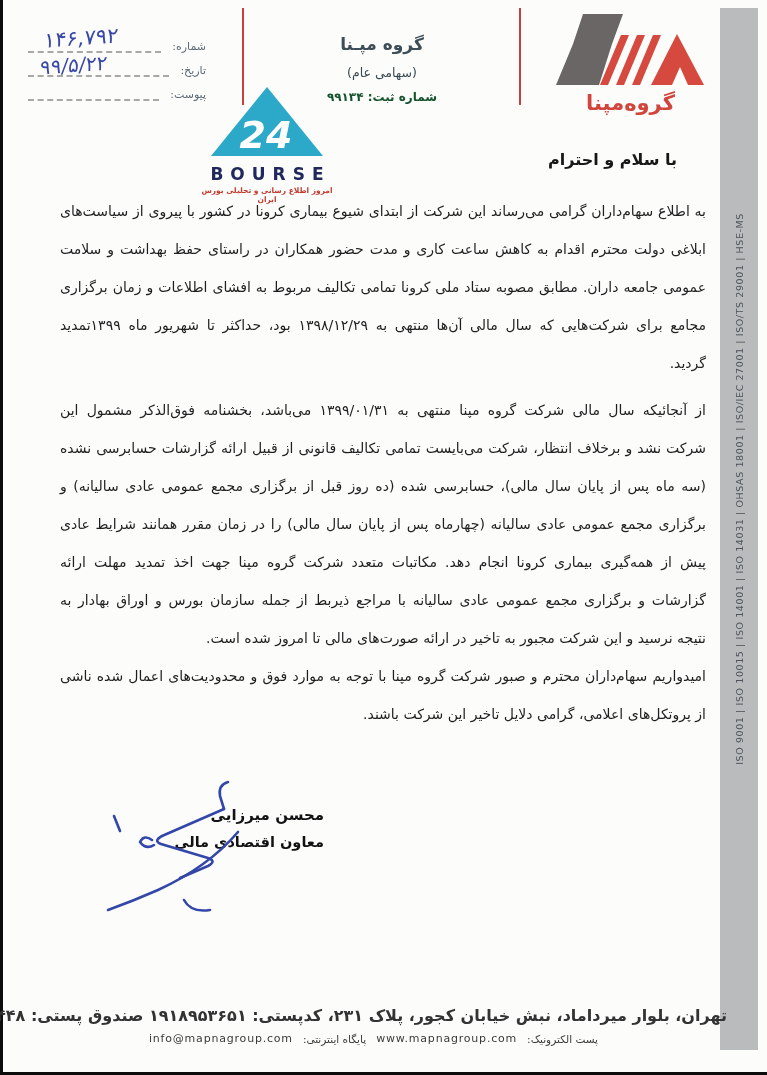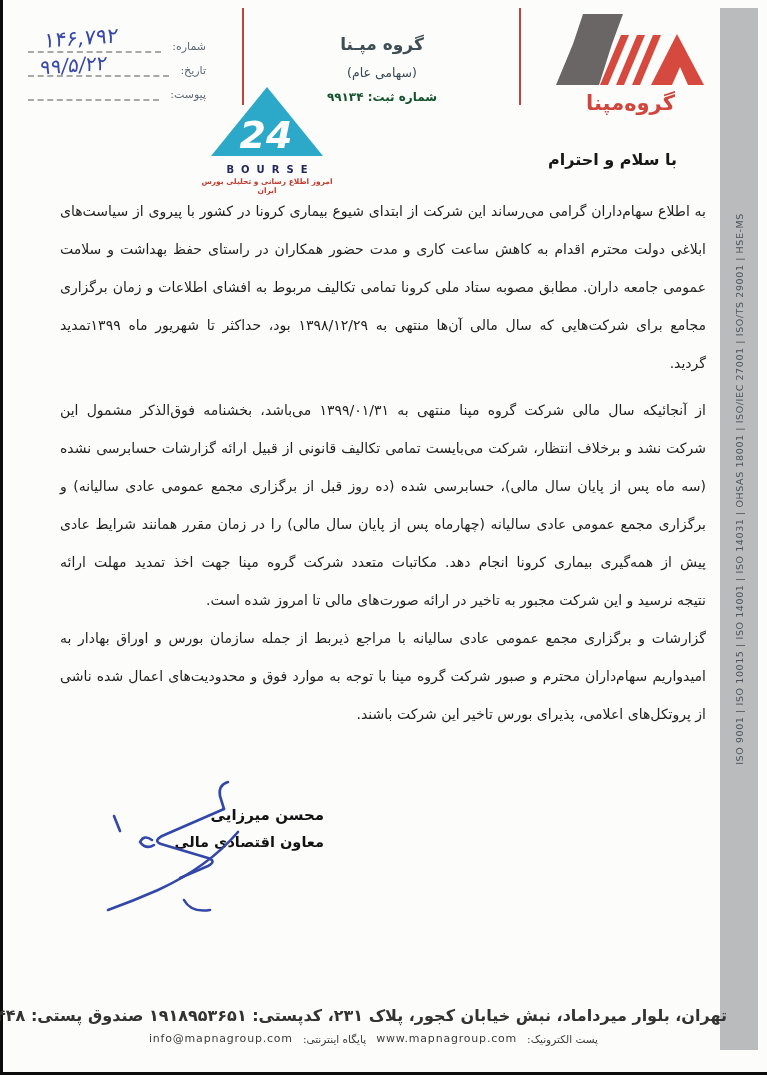--- a/index.html
+++ b/index.html
@@ -35,21 +35,21 @@
   .company{font-size:17px;font-weight:bold;color:#3d4e57;letter-spacing:1px;}
   .company-type{font-size:12.5px;color:#37474f;margin-top:11px;}
   .registration{font-size:12px;font-weight:bold;color:#14532d;margin-top:10px;}
 
   
   .mapna{position:absolute;left:553px;top:12px;width:155px;text-align:center;}
   .mapna-word{font-size:21px;font-weight:bold;color:#d0453c;margin-top:1px;direction:rtl;}
 
   
   .bourse{position:absolute;left:192px;top:86px;width:150px;text-align:center;}
-  .bourse-word{font-size:10px;font-weight:700;color:#20285c;letter-spacing:7px;margin-top:2px;margin-left:7px;}
+  .bourse-word{font-size:17px;font-weight:700;color:#20285c;letter-spacing:7px;margin-top:2px;margin-left:7px;}
   .bourse-tag{font-size:7.5px;font-weight:bold;color:#c23b2e;margin-top:2px;direction:rtl;}
 
   
   .salutation{position:absolute;right:90px;top:150px;font-size:16px;font-weight:bold;color:#171717;direction:rtl;}
   .body-lines{position:absolute;left:60px;width:646px;top:192px;direction:rtl;color:#1f1f1f;font-size:14px;}
   .ln{height:38px;line-height:38px;text-align:justify;text-align-last:justify;white-space:nowrap0;}
   .ln-end{text-align:center;text-align-last:right;}
   .para-gap{margin-top:9px;}
 
   
@@ -137,25 +137,25 @@
     <div class="ln">ابلاغی دولت محترم اقدام به کاهش ساعت کاری و مدت حضور همکاران در راستای حفظ بهداشت و سلامت</div>
     <div class="ln">عمومی جامعه داران. مطابق مصوبه ستاد ملی کرونا تمامی تکالیف مربوط به افشای اطلاعات و زمان برگزاری</div>
     <div class="ln">مجامع برای شرکت‌هایی که سال مالی آن‌ها منتهی به ۱۳۹۸/۱۲/۲۹ بود، حداکثر تا شهریور ماه ۱۳۹۹تمدید</div>
     <div class="ln ln-end">گردید.</div>
 
     <div class="ln para-gap">از آنجائیکه سال مالی شرکت گروه مپنا منتهی به ۱۳۹۹/۰۱/۳۱ می‌باشد، بخشنامه فوق‌الذکر مشمول این</div>
     <div class="ln">شرکت نشد و برخلاف انتظار، شرکت می‌بایست تمامی تکالیف قانونی از قبیل ارائه گزارشات حسابرسی نشده</div>
     <div class="ln">(سه ماه پس از پایان سال مالی)، حسابرسی شده (ده روز قبل از برگزاری مجمع عمومی عادی سالیانه) و</div>
     <div class="ln">برگزاری مجمع عمومی عادی سالیانه (چهارماه پس از پایان سال مالی) را در زمان مقرر همانند شرایط عادی</div>
     <div class="ln">پیش از همه‌گیری بیماری کرونا انجام دهد. مکاتبات متعدد شرکت گروه مپنا جهت اخذ تمدید مهلت ارائه</div>
+    <div class="ln">گزارشات و برگزاری مجمع عمومی عادی سالیانه با مراجع ذیربط از جمله سازمان بورس و اوراق بهادار به</div>
     <div class="ln ln-end">نتیجه نرسید و این شرکت مجبور به تاخیر در ارائه صورت‌های مالی تا امروز شده است.</div>
-    <div class="ln">گزارشات و برگزاری مجمع عمومی عادی سالیانه با مراجع ذیربط از جمله سازمان بورس و اوراق بهادار به</div>
 
     <div class="ln">امیدواریم سهام‌داران محترم و صبور شرکت گروه مپنا با توجه به موارد فوق و محدودیت‌های اعمال شده ناشی</div>
-    <div class="ln ln-end">از پروتکل‌های اعلامی، پذیرای بورس تاخیر این شرکت باشند.</div>
+    <div class="ln ln-end">از پروتکل‌های اعلامی، گرامی دلایل تاخیر این شرکت باشند.</div>
   </div>
 
   <div class="sig-block">
     <div class="sig-name">محسن میرزایی</div>
     <div class="sig-title">معاون اقتصادی مالی</div>
   </div>
   <svg class="sig-scribble" width="170" height="155" viewBox="0 0 170 155">
     <g fill="none" stroke="#3347a8" stroke-width="2.6" stroke-linecap="round" stroke-linejoin="round">
       <path d="M140,10 q-10,3 -8,14 l4,13"></path>
       <path d="M136,37 L74,64 q-9,5 -1,8 l47,14 q9,3 0,8 l-28,12"></path>

